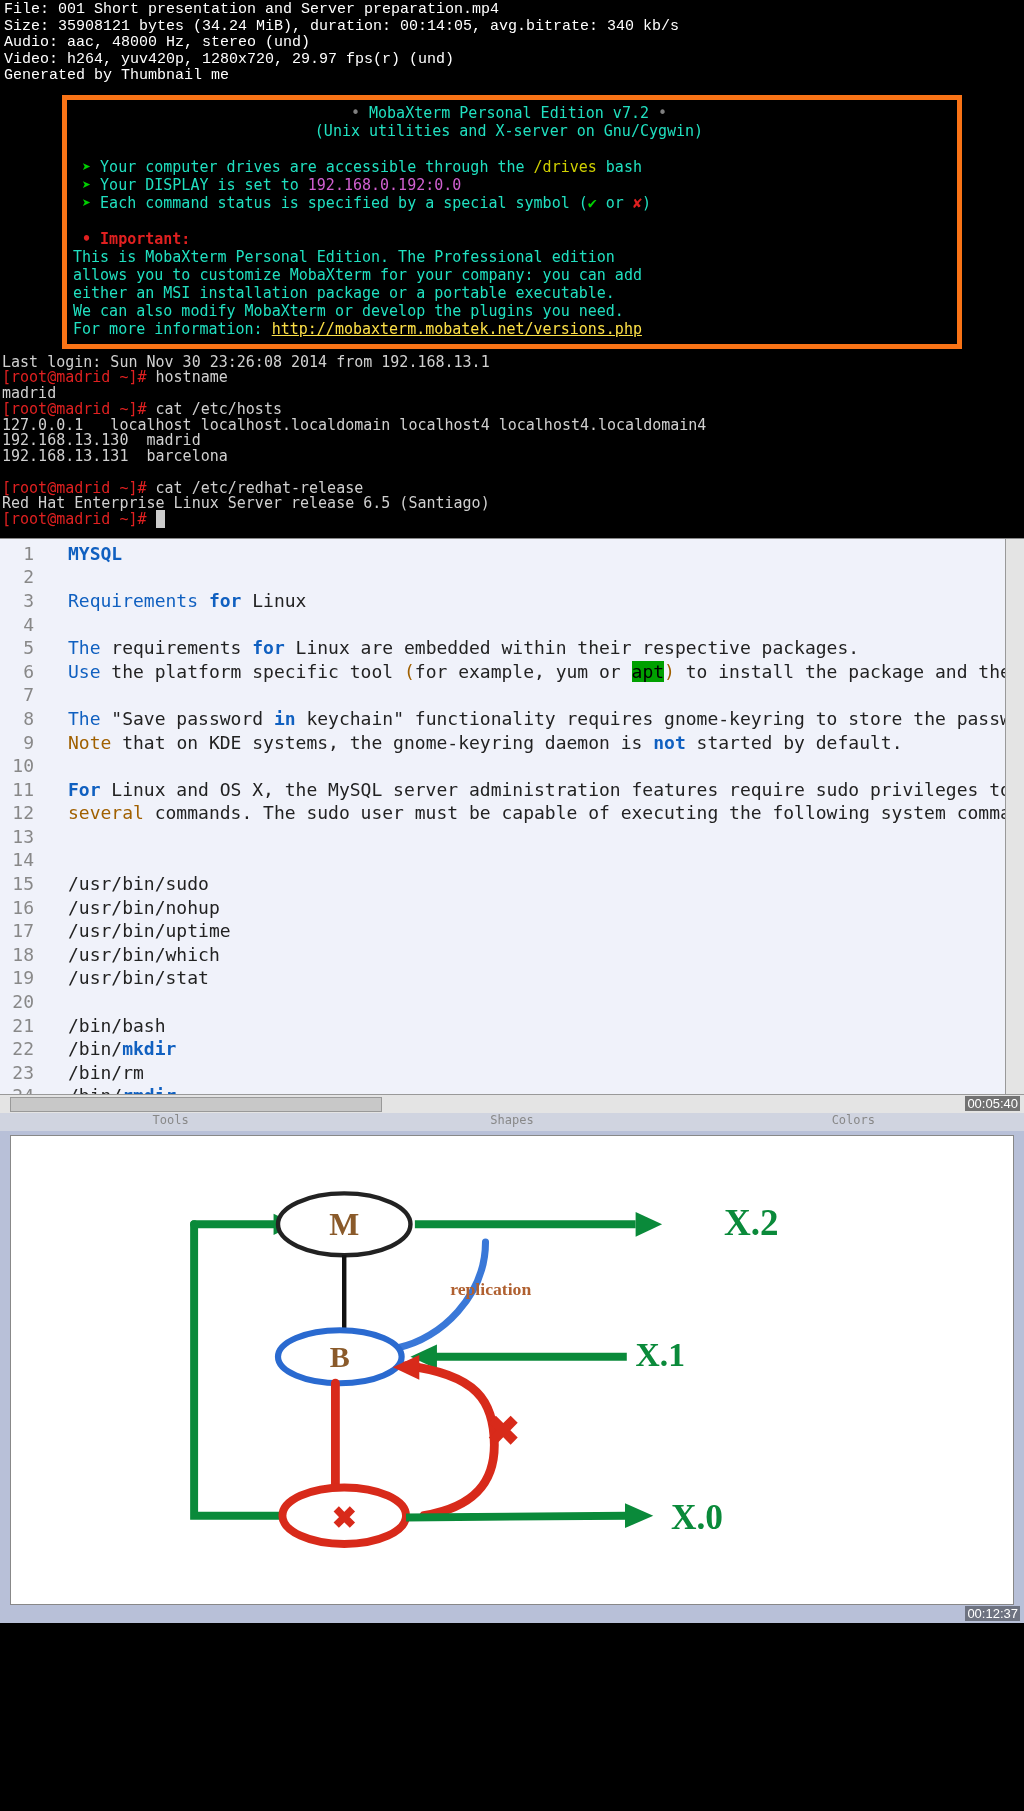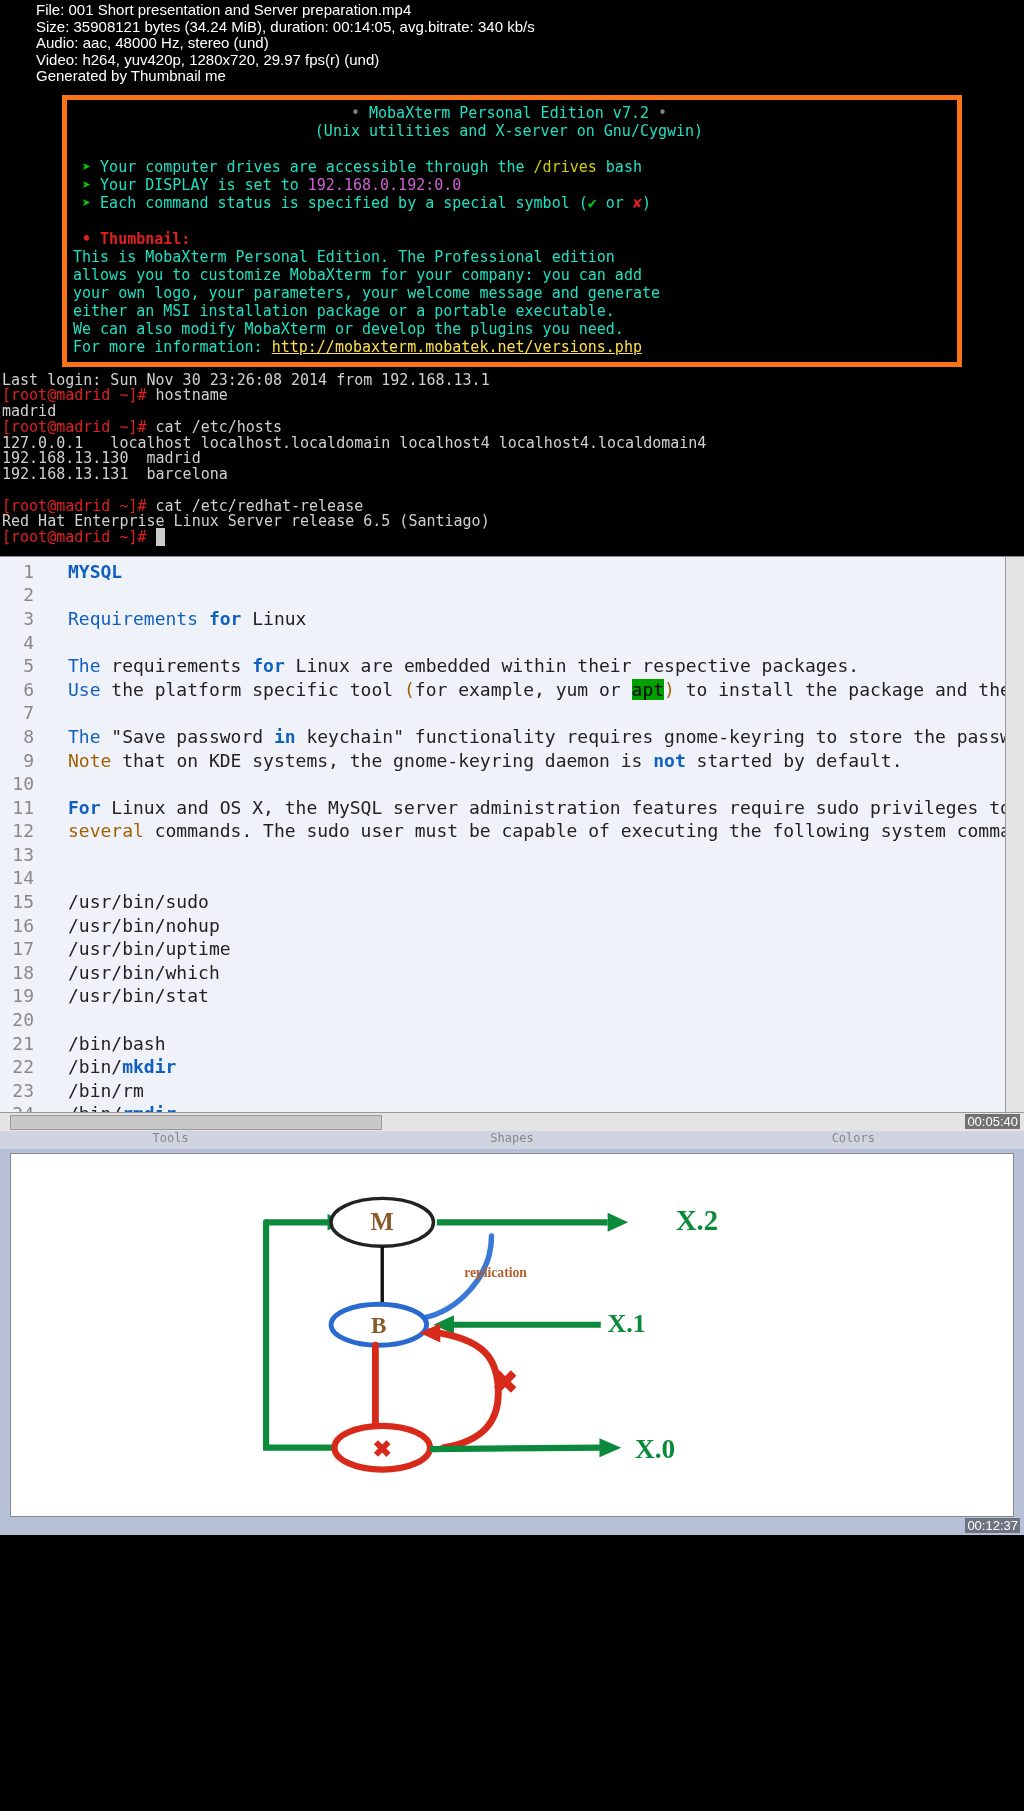--- a/index.html
+++ b/index.html
@@ -1,18 +1,18 @@
 <!DOCTYPE html>
 <html><head>
 <meta charset="utf-8">
 <style>
   html,body{margin:0;padding:0;background:#000;font-family:monospace;font-size:15px;color:#ccc;}
   .container{width:1024px;position:relative;}
   
-  .meta{padding:2px 4px;color:#fff;font-family:Liberation Sans, sans-serif;font-size:15px;line-height:1.1;margin-left:32px;}
+  .meta{padding:2px 4px;color:#fff;font-family:Liberation Mono, monospace;font-size:15px;line-height:1.1;}
   
   .term{background:#000;padding:0 2px 10px 2px;}
   .mbx-box{border:5px solid #f97316;margin:8px 60px 6px 60px;padding:4px 12px 6px 6px;}
   .mbx-line{white-space:pre;color:#20e0c0;}
   .bullet{color:#808080;}
   .arrow{color:#00d000;font-weight:bold;}
   .y{color:#d0d000;}
   .m{color:#d060d0;}
   .r{color:#e02020;font-weight:bold;}
   .link{color:#fde047;text-decoration:underline;}
@@ -26,21 +26,21 @@
   .code{margin-left:68px;padding-top:3px;font-family:Consolas,monospace;font-size:18px;line-height:23.6px;white-space:pre;color:#222;}
   .kw{color:#1060c0;font-weight:bold;}
   .kw2{color:#1060c0;}
   .hi{background:#00a000;color:#000;}
   .note{color:#a06000;}
   .timestamp2{position:absolute;right:4px;bottom:2px;color:#fff;background:rgba(0,0,0,.5);font-family:Arial,sans-serif;font-size:13px;padding:0 2px;}
   .hscroll{position:absolute;left:0;right:0;bottom:0;height:18px;background:#e4e4e4;border-top:1px solid #999;}
   .hscroll .thumb{position:absolute;left:10px;top:2px;width:370px;height:13px;background:#c8c8c8;border:1px solid #999;}
   .vscroll{position:absolute;right:0;top:0;width:18px;height:100%;background:#e4e4e4;border-left:1px solid #999;}
   
-  .diagram{background:#b8c0d8;position:relative;height:404px;}
+  .diagram{background:#b8c0d8;position:relative;height:510px;}
   .toolbar{height:18px;background:#d0d4e0;font-size:12px;color:#888;display:flex;}
   .tool{flex:1;text-align:center;}
   .canvas{position:absolute;left:10px;right:10px;top:22px;bottom:18px;background:#fff;border:1px solid #888;}
   .timestamp3{position:absolute;right:4px;bottom:2px;color:#fff;background:rgba(0,0,0,.4);font-family:Arial,sans-serif;font-size:13px;padding:0 2px;margin-top:9px;}
   svg text{font-family:"Comic Sans MS",cursive;font-weight:bold;}
 </style>
 </head>
 <body>
 
 <div class="container">
@@ -55,24 +55,23 @@
 
   <div class="term">
     <div class="mbx-box">
       <div class="mbx-line" style="text-align:center"><span class="bullet">•</span> <span>MobaXterm Personal Edition v7.2</span> <span class="bullet">•</span></div>
       <div class="mbx-line" style="text-align:center">(Unix utilities and X-server on Gnu/Cygwin)</div>
       <div class="mbx-line">&nbsp;</div>
       <div class="mbx-line"> <span class="arrow">➤</span> <span>Your computer drives are accessible through the </span><span class="y">/drives</span><span> bash</span></div>
       <div class="mbx-line"> <span class="arrow">➤</span> <span>Your DISPLAY is set to </span><span class="m">192.168.0.192:0.0</span></div>
       <div class="mbx-line"> <span class="arrow">➤</span> <span>Each command status is specified by a special symbol (</span><span class="arrow">✔</span><span> or </span><span class="r">✘</span><span>)</span></div>
       <div class="mbx-line">&nbsp;</div>
-      <div class="mbx-line"> <span class="r">•</span> <span class="r">Thumbnail:</span></div>
+      <div class="mbx-line"> <span class="r">•</span> <span class="r">Important:</span></div>
       <div class="mbx-line">This is MobaXterm Personal Edition. The Professional edition</div>
       <div class="mbx-line">allows you to customize MobaXterm for your company: you can add</div>
-      <div class="mbx-line">your own logo, your parameters, your welcome message and generate</div>
       <div class="mbx-line">either an MSI installation package or a portable executable.</div>
       <div class="mbx-line">We can also modify MobaXterm or develop the plugins you need.</div>
       <div class="mbx-line"><span>For more information: </span><span class="link">http://mobaxterm.mobatek.net/versions.php</span></div>
     </div>
 
     <div class="shell"><span>Last login: Sun Nov 30 23:26:08 2014 from 192.168.13.1</span>
 <span class="prompt">[root@madrid ~]#</span><span> hostname</span>
 <span>madrid</span>
 <span class="prompt">[root@madrid ~]#</span><span> cat /etc/hosts</span>
 <span>127.0.0.1   localhost localhost.localdomain localhost4 localhost4.localdomain4</span>

